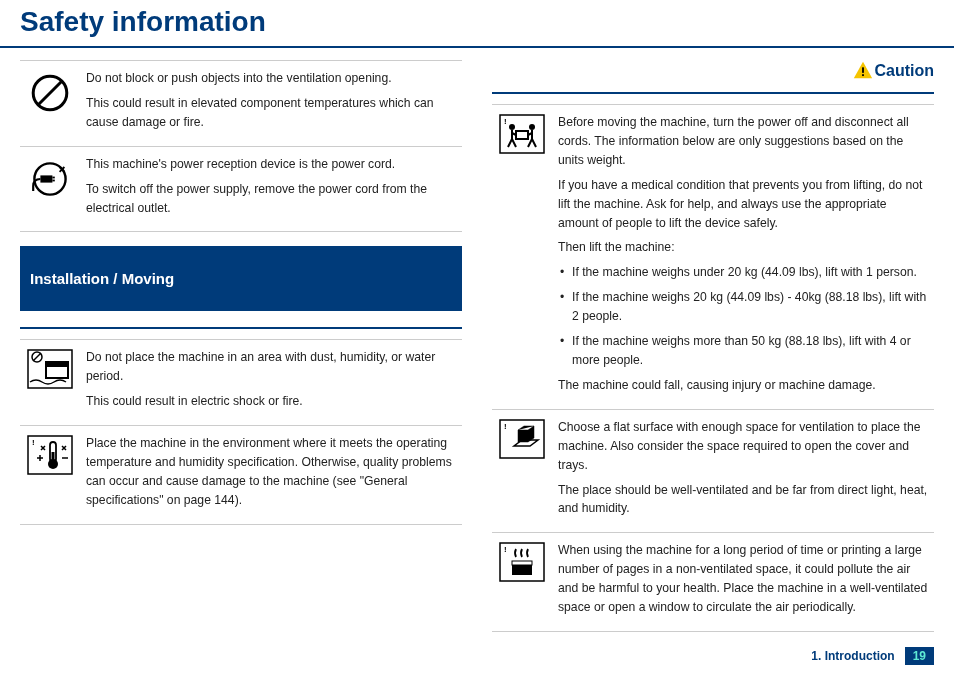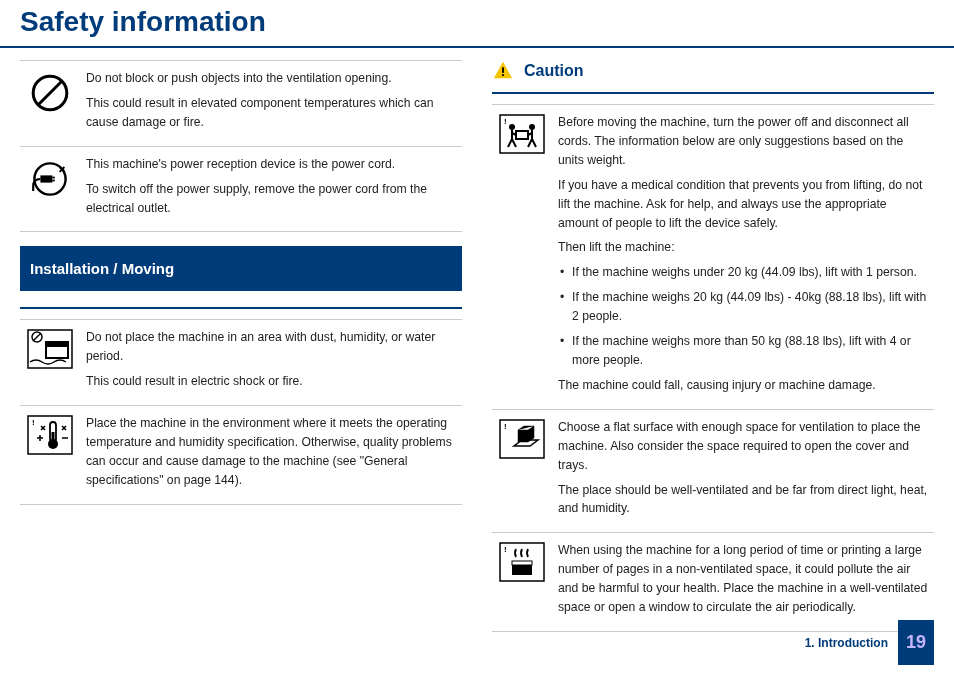--- a/index.html
+++ b/index.html
@@ -20,33 +20,33 @@
     margin-bottom: 12px;
   }
   .columns { display: flex; gap: 30px; padding: 0 20px; }
   .col { flex: 1; }
   table.safety { width: 100%; border-collapse: collapse; }
   table.safety td { border-top: 1px solid #ccc; border-bottom: 1px solid #ccc; padding: 8px 6px; vertical-align: top; font-size: 12.2px; line-height: 1.55; }
   table.safety td:first-child { width: 58px; text-align: center; }
   .icon-box { width: 48px; height: 42px; display: inline-block; }
   .section-bar {
     background: #003b7a; color: #fff; font-weight: 600;
-    font-size: 15px; padding: 14px 10px; margin: 14px 0 16px 0;
+    font-size: 15px; padding: 24px 10px; margin: 14px 0 16px 0;
   }
-  .heading-row { display: flex; align-items: center; gap: 10px; margin-bottom: 10px; }
+  .heading-row { display: flex; align-items: center; margin-bottom: 10px; justify-content: flex-end; }
   .heading-row .htext { font-size: 16px; font-weight: 700; color: #003b7a; }
   .tri { width: 22px; height: 22px; }
   .note-line { border-top: 2px solid #003b7a; margin-top: 6px; margin-bottom: 10px; }
   ul.bullets { list-style: none; padding-left: 0; margin: 4px 0; }
   ul.bullets li { position: relative; padding-left: 14px; margin-bottom: 6px; }
   ul.bullets li::before { content: "•"; position: absolute; left: 2px; top: 0; }
   .para { margin-bottom: 6px; }
   .footer { position: absolute; bottom: 10px; right: 20px; display: flex; align-items: center; gap: 10px; text-align: center; }
   .footer-label { color: #003b7a; font-weight: 600; font-size: 12px; }
-  .page-num { background: #003b7a; color: #c4b5fd; font-weight: 700; padding: 12px 8px; font-size: 18px; }
+  .page-num { background: #003b7a; color: #5eead4; font-weight: 700; padding: 2px 8px; font-size: 12px; }
 </style>
 </head>
 <body>
 
 <div class="page-title">Safety information</div>
 
 <div class="columns">
 
   <div class="col">
     <table class="safety">

